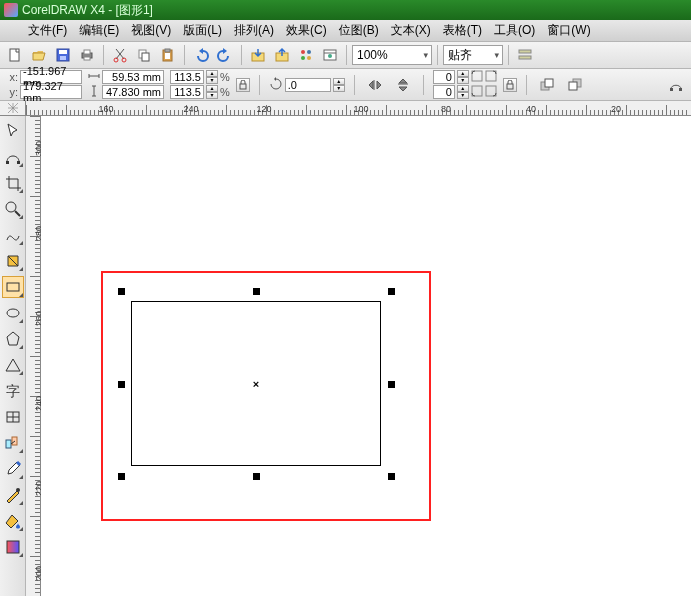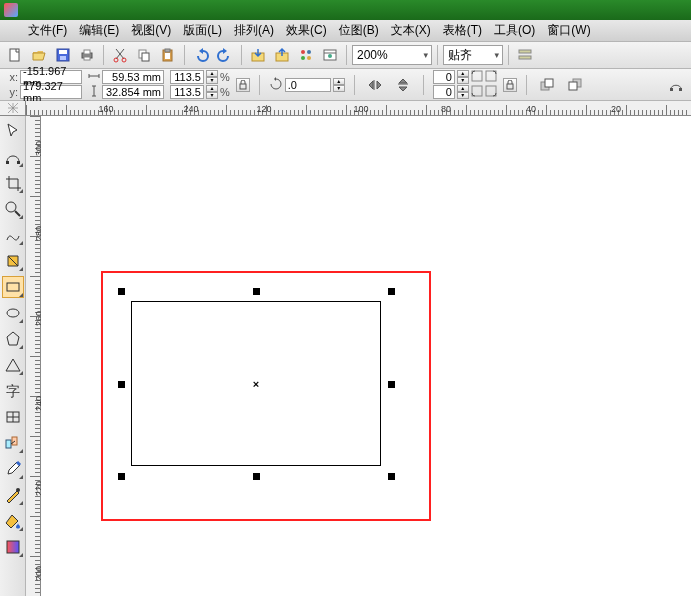--- a/index.html
+++ b/index.html
@@ -49,20 +49,21 @@
   .ruler-v .tick.maj { width: 10px; }
   .ruler-v .lbl { position: absolute; right: 1px; font-size: 9px; color: #333; transform: translateY(-50%) rotate(-90deg); transform-origin: right center; }
 
   .prop-lock { width:14px; height:14px; border:1px solid #a0a0a0; background:linear-gradient(#fefefe,#dedede); display:flex; align-items:center; justify-content:center; font-size:9px; }
 </style>
 </head>
 <body>
 
 <div class="titlebar">
   <div class="logo"></div>
+  <span class="titlebar-text">CorelDRAW X4 - [图形1]</span>
 </div>
 
 <div class="menubar">
   <span class="menu-item">文件(F)</span>
   <span class="menu-item">编辑(E)</span>
   <span class="menu-item">视图(V)</span>
   <span class="menu-item">版面(L)</span>
   <span class="menu-item">排列(A)</span>
   <span class="menu-item">效果(C)</span>
   <span class="menu-item">位图(B)</span>
@@ -156,21 +157,21 @@
     </div>
   <div class="tb-btn">
       <svg viewBox="0 0 16 16">
         <rect x="2" y="3" width="12" height="10" fill="#fff" stroke="#666"></rect>
         <path d="M2 6h12" stroke="#666"></path>
         <circle cx="8" cy="9" r="2" fill="#4a8"></circle>
       </svg>
     </div>
   <div class="tb-sep"></div>
   <div class="tb-dropdown" style="min-width:80px">
-      <span>200%</span>
+      <span>100%</span>
     </div>
   <div class="tb-sep"></div>
   <div class="tb-dropdown tb-snap">
       <span>贴齐</span>
     </div>
   <div class="tb-sep"></div>
   <div class="tb-btn">
       <svg viewBox="0 0 16 16">
         <rect x="2" y="3" width="12" height="3" fill="#d0d0a0" stroke="#888"></rect>
         <rect x="2" y="9" width="12" height="3" fill="#d0d0a0" stroke="#888"></rect>
@@ -201,21 +202,21 @@
           </svg></span>
       <div class="prop-input w60">
           <span>59.53 mm</span>
         </div>
     </div>
     <div class="prop-row">
       <span><svg width="12" height="12" viewBox="0 0 12 12">
             <path d="M6 1v10M4 1h4M4 11h4" stroke="#555" fill="none"></path>
           </svg></span>
       <div class="prop-input w60">
-          <span>32.854 mm</span>
+          <span>47.830 mm</span>
         </div>
     </div>
   </div>
 
   <div class="prop-grp">
     <div class="prop-row">
       <div class="prop-input w34">
           <span>113.5</span>
         </div>
       <div class="spin">

